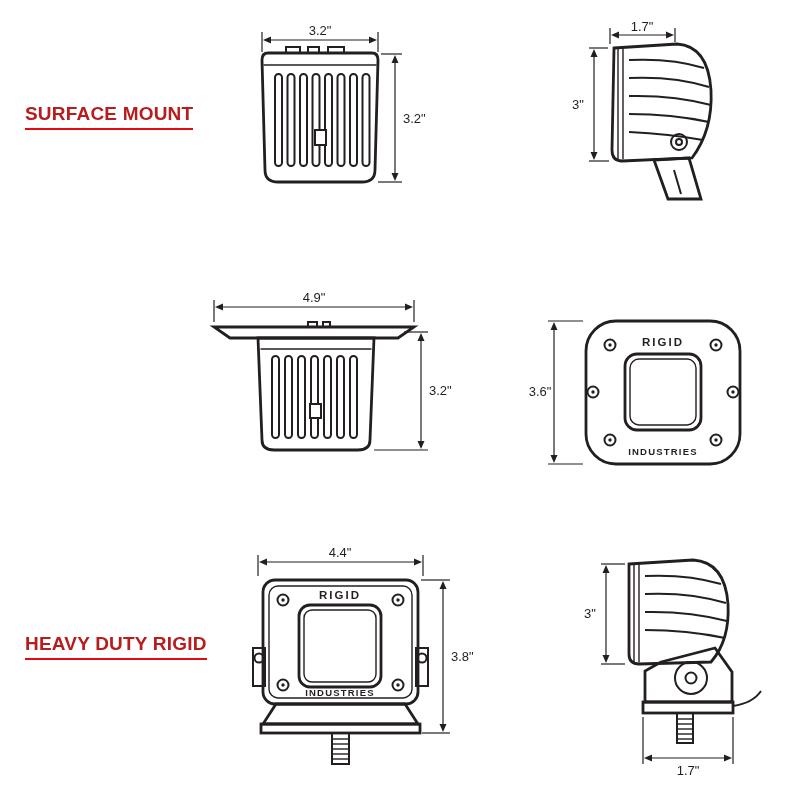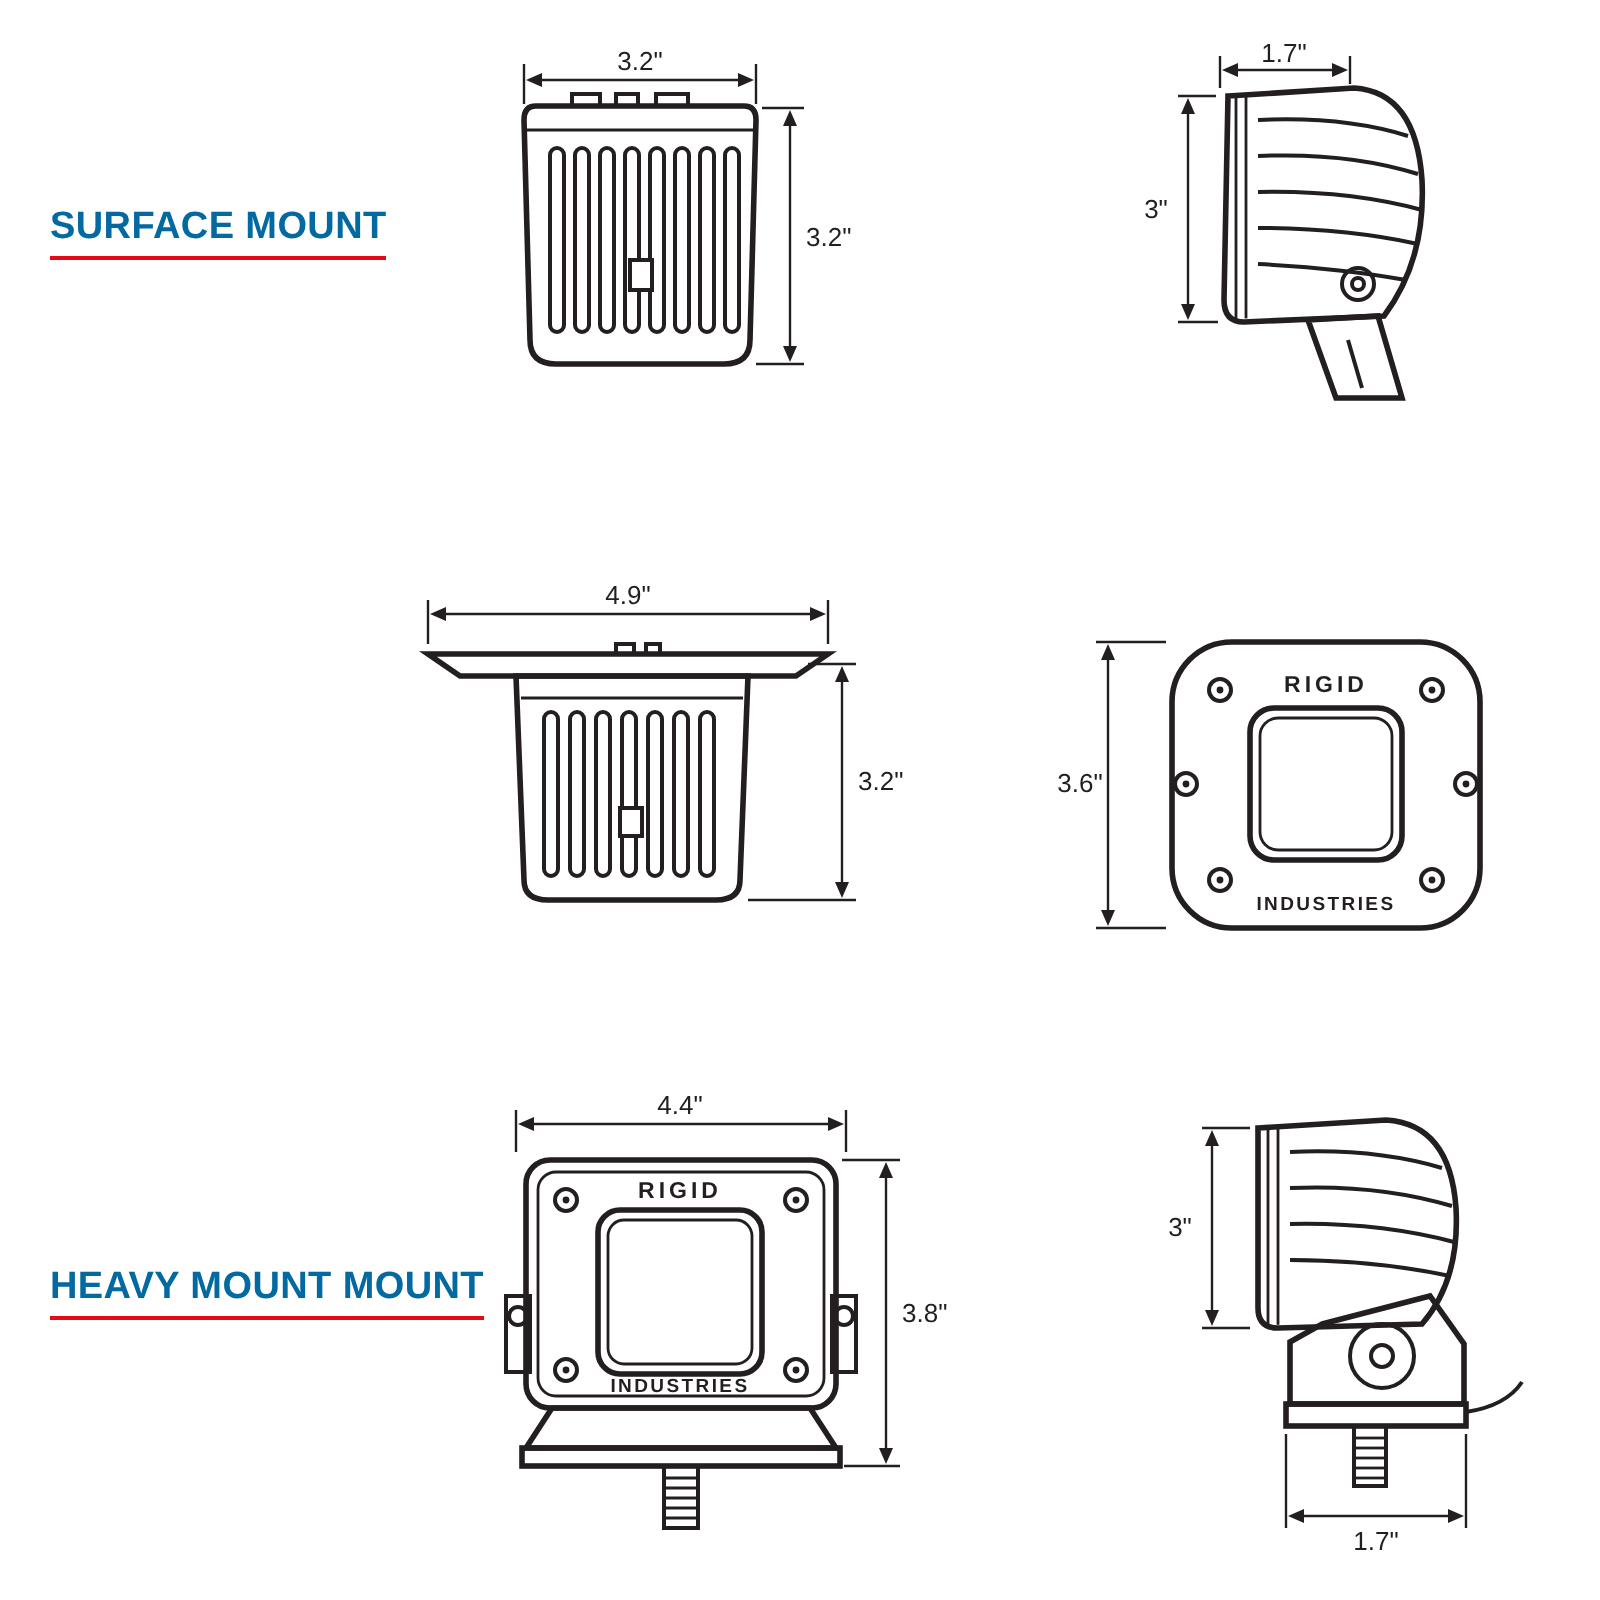--- a/index.html
+++ b/index.html
@@ -2,21 +2,21 @@
 <html><head>
 <meta charset="utf-8">
 <style>
   html,body{margin:0;padding:0;background:#fff;}
   #canvas{
     position:relative;width:800px;height:800px;background:#ffffff;
     font-family:"Liberation Sans",sans-serif;overflow:hidden;
   }
   .section-label{position:absolute;left:25px;}
   .label-text{
-    display:inline-block;font-size:19px;font-weight:bold;color:#0369a1;
+    display:inline-block;font-size:19px;font-weight:bold;color:#b91c1c;
     letter-spacing:.2px;border-bottom:2.5px solid #e50914;padding-bottom:3px;
     white-space:nowrap;
   }
   .drawing{position:absolute;}
   .dim line{stroke:#231f20;stroke-width:1.2;fill:none;}
   .dim polygon{fill:#231f20;stroke:none;}
   .dim text{font-family:"Liberation Sans",sans-serif;font-size:13px;fill:#231f20;}
   .body path,.body rect,.body line,.body circle{fill:none;stroke:#231f20;stroke-width:2;}
   .body .thick{stroke-width:2.8;}
   .body .thin{stroke-width:1.4;}
@@ -28,21 +28,21 @@
 </style>
 </head>
 <body>
 
 <div id="canvas">
 
   <div class="section-label" style="top:103px">
     <span class="label-text">SURFACE MOUNT</span>
   </div>
   <div class="section-label" style="top:633px">
-    <span class="label-text">HEAVY MOUNT MOUNT</span>
+    <span class="label-text">HEAVY DUTY RIGID</span>
   </div>
 
   <svg class="drawing" style="left:230px;top:24px" width="210" height="178" viewBox="0 0 210 178">
     <g class="dim">
       <line x1="32" y1="28" x2="32" y2="8"></line>
       <line x1="148" y1="28" x2="148" y2="8"></line>
       <line x1="40" y1="16" x2="140" y2="16"></line>
       <polygon points="33,16 41,12.5 41,19.5"></polygon>
       <polygon points="147,16 139,12.5 139,19.5"></polygon>
       <text x="90" y="11" text-anchor="middle">3.2"</text>

